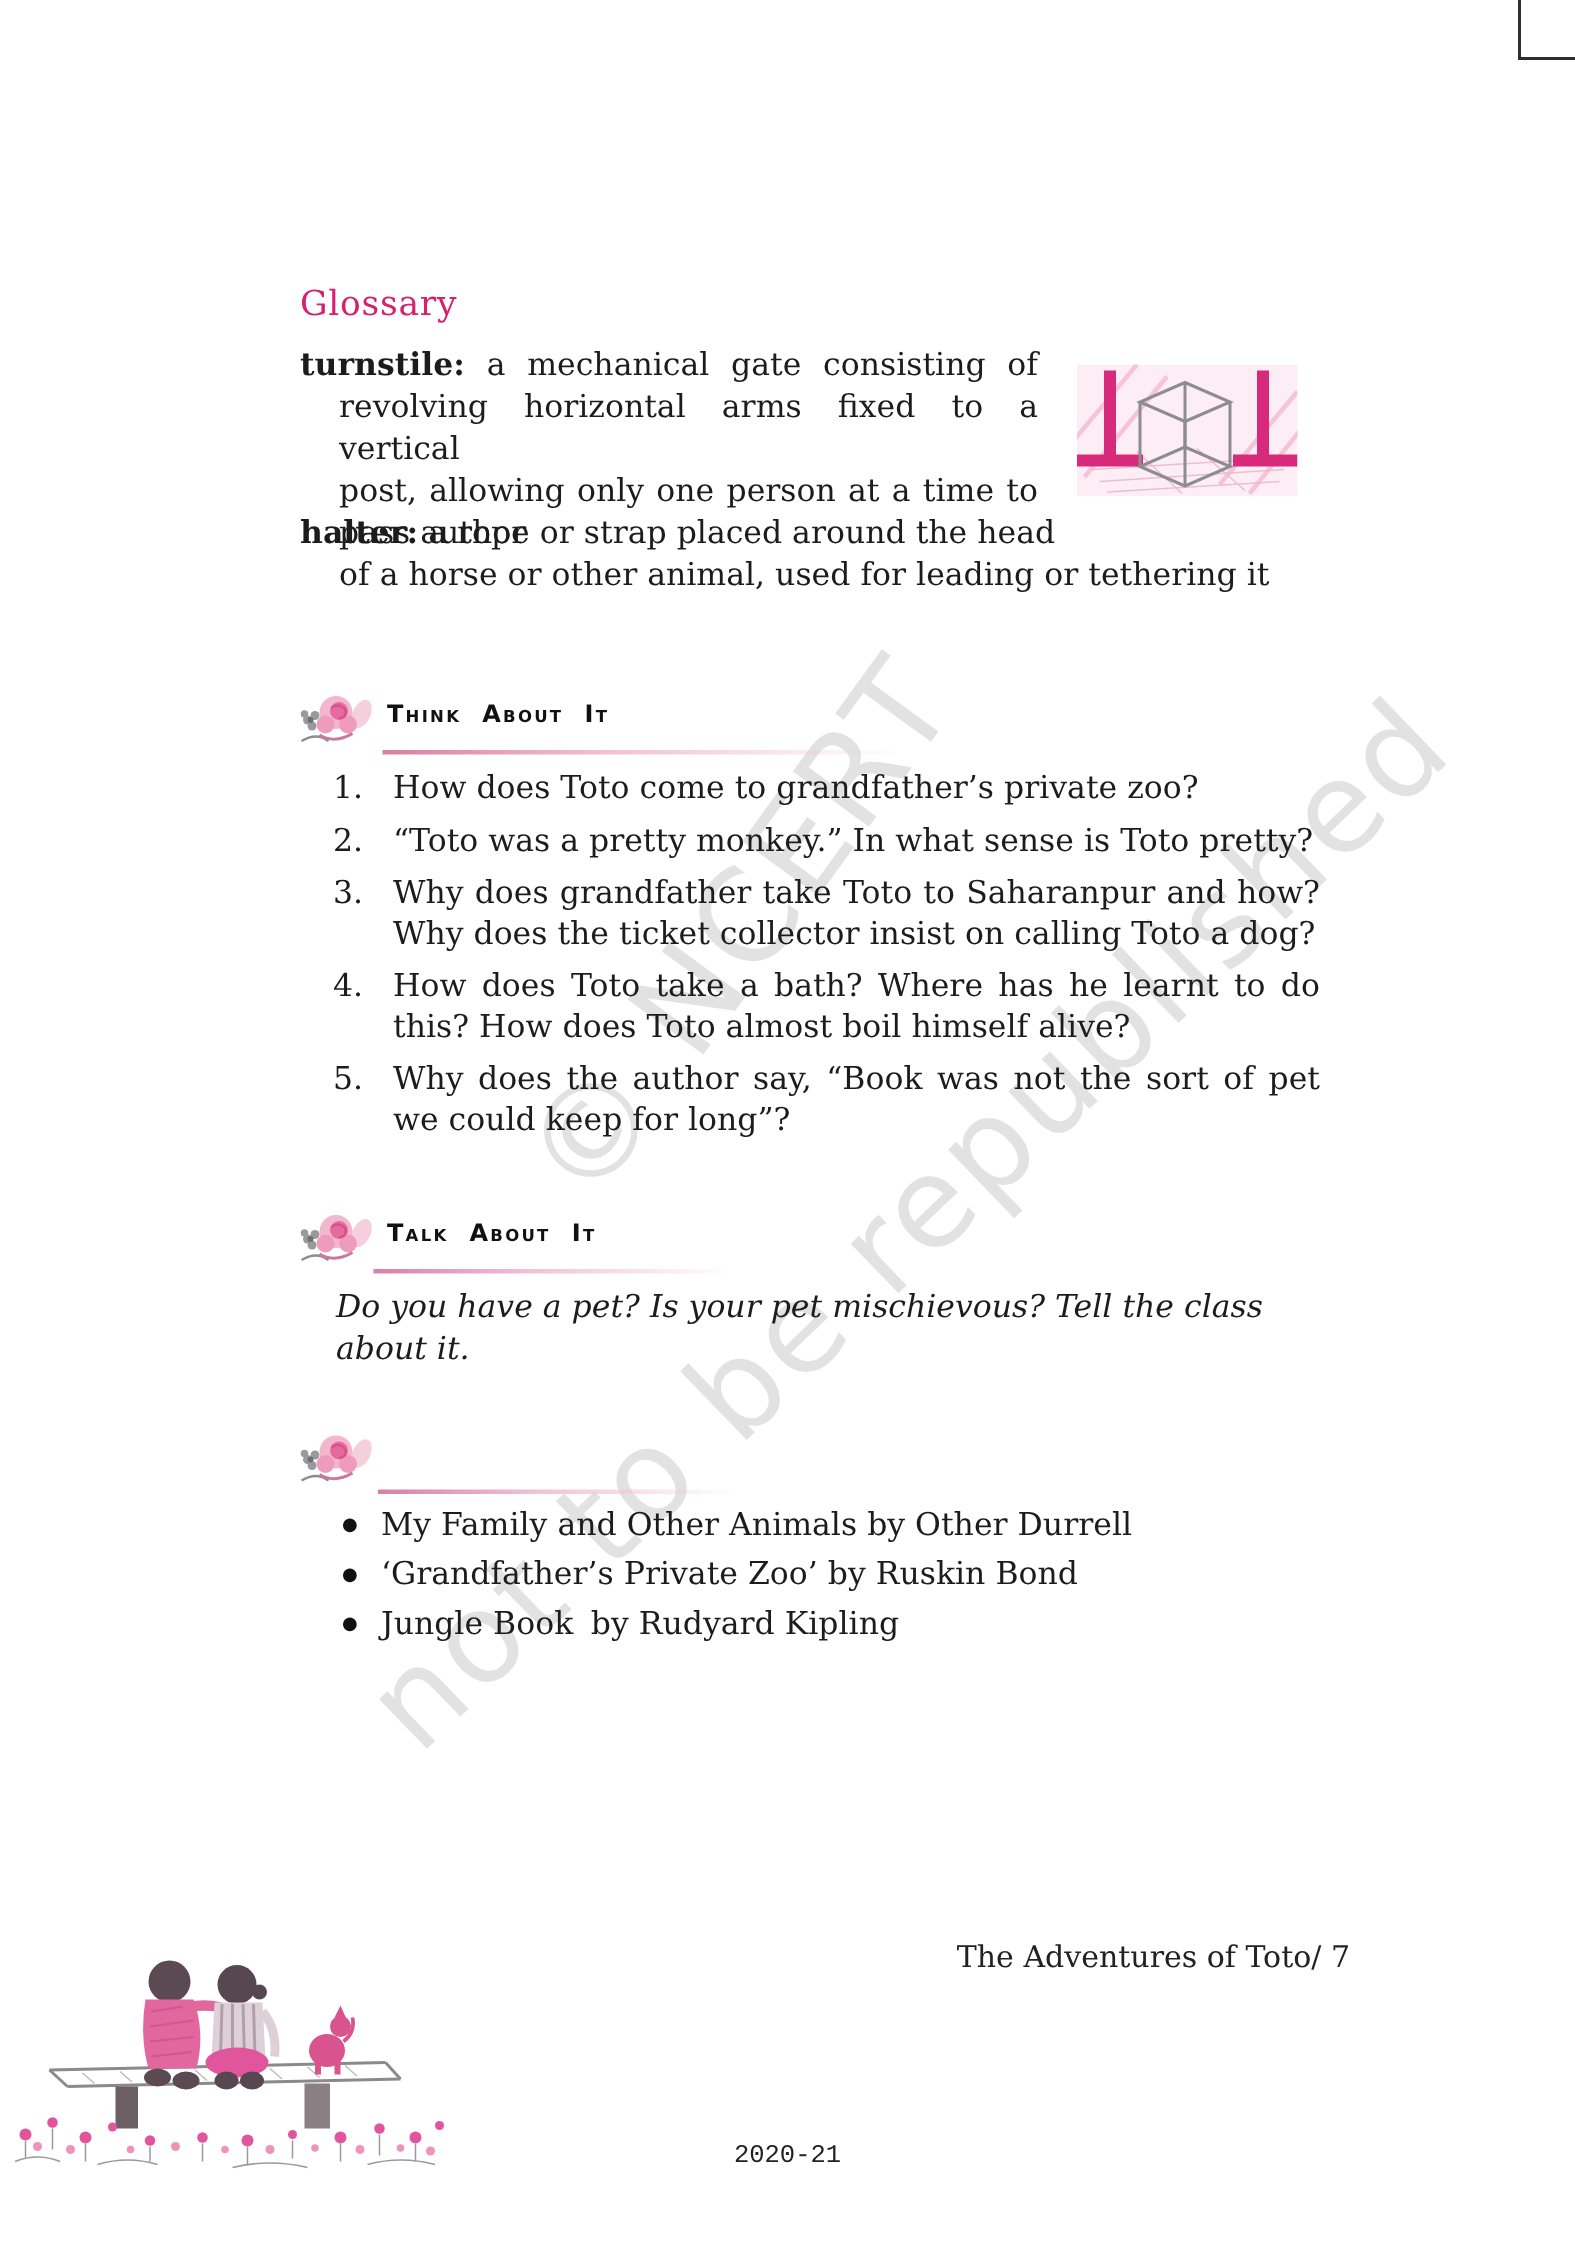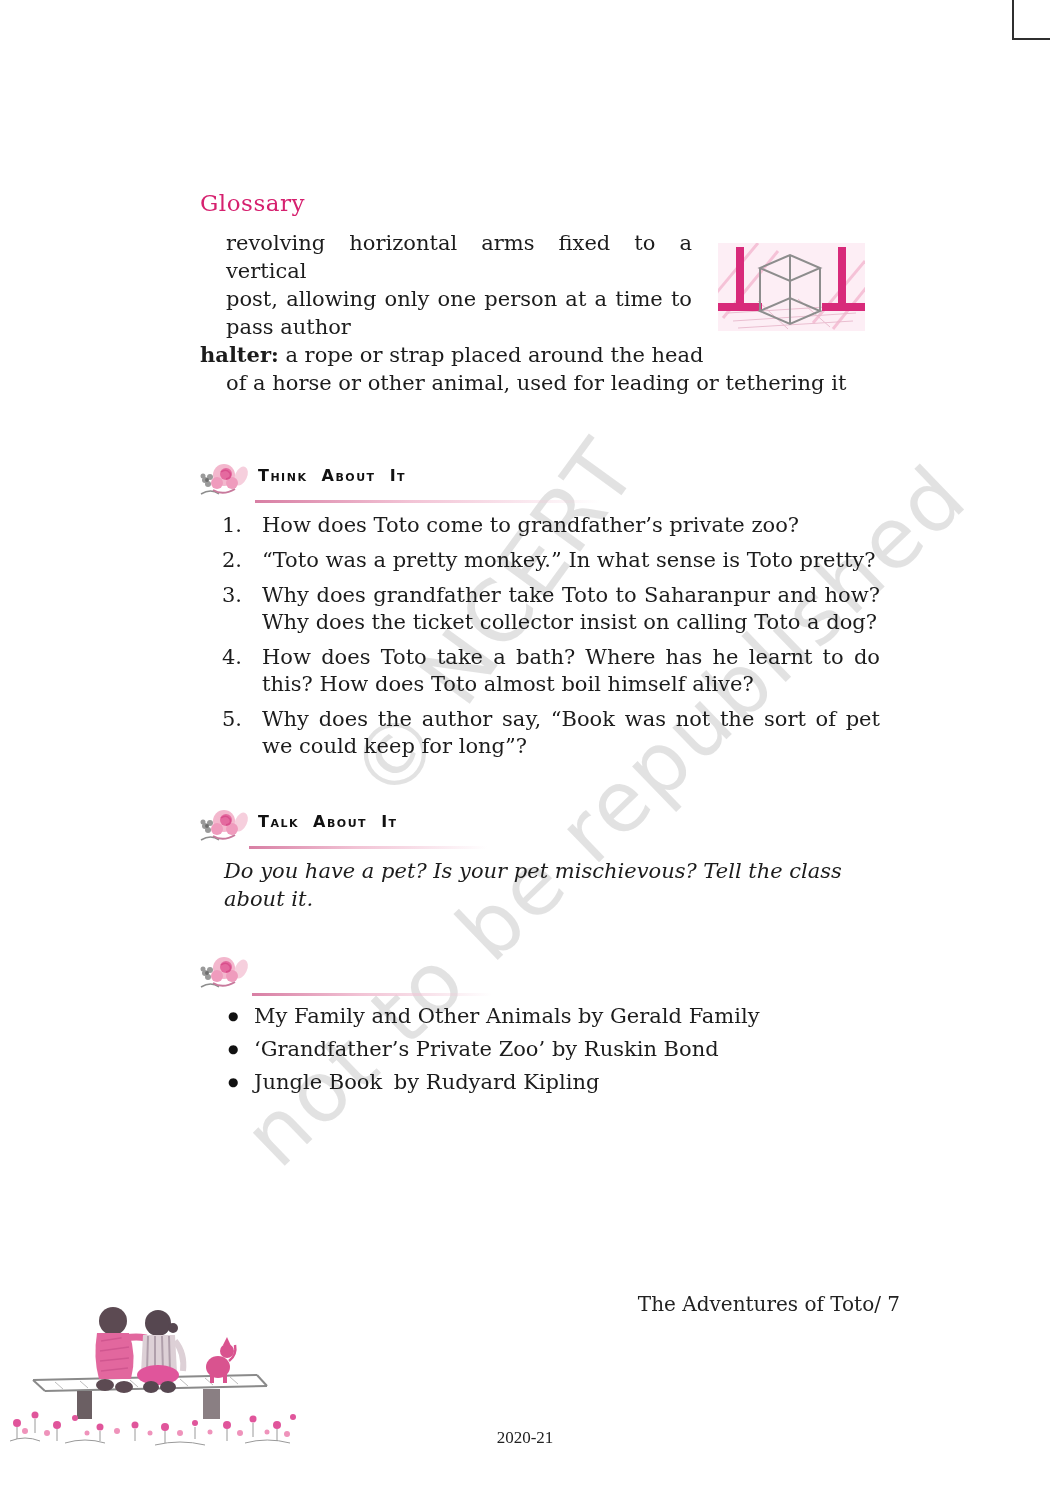--- a/index.html
+++ b/index.html
@@ -56,38 +56,39 @@
   .books{position:absolute;left:228px;top:1003px;width:660px;font-size:21px;line-height:26px;}
   .book{display:flex;margin-bottom:7px;}
   .book::before{content:"\25CF";flex:none;width:26px;font-size:12px;line-height:26px;color:#111;}
   .bt-italic{}
   .rest2{margin-left:5px;}
 
   
   .page-label{position:absolute;left:580px;top:1292px;width:320px;text-align:right;
               font-size:20px;color:#222;}
   .edition{position:absolute;left:0;top:1428px;width:1050px;text-align:center;
-           font-family:Liberation Serif, serif;font-size:17px;color:#222;}
+           font-family:Liberation Mono, monospace;font-size:17px;color:#222;}
   .bench{position:absolute;left:5px;top:1283px;width:300px;height:175px;}
 </style>
 </head>
 <body>
 
 <div class="page">
 
   <div class="corner-mark"></div>
 
   <div>
     <span class="wm wm1">© NCERT</span>
     <span class="wm wm2">not to be republished</span>
   </div>
 
   <h2 class="glossary-title content-z">Glossary</h2>
 
   <div class="gentry g-turnstile content-z">
+    <div class="gline jl"><b class="term">turnstile:</b> <span>a mechanical gate consisting of</span></div>
     <div class="gline jl ind">revolving horizontal arms fixed to a vertical</div>
     <div class="gline jl ind">post, allowing only one person at a time to</div>
     <div class="gline ind">pass author</div>
   </div>
 
   <div class="turnstile-img content-z">
     <svg width="147" height="88" viewBox="0 0 147 88">
       <rect x="0" y="0" width="147" height="88" fill="#fdeef5"></rect>
       <g stroke="#f4b8d0" stroke-width="3" opacity=".8">
         <line x1="-10" y1="60" x2="40" y2="0"></line>
@@ -215,21 +216,21 @@
         <circle cx="29" cy="14" r="6" fill="#e46a9f"></circle>
         <path d="M24,12 Q29,8 33,13 Q35,18 29,19" stroke="#d94f8c" fill="none" stroke-width="1.5"></path>
         <path d="M16,30 Q26,36 38,29" stroke="#c8799c" fill="none" stroke-width="2"></path>
       </svg>
     </span>
     <div class="sec-line"></div>
   </div>
 
   <div class="books content-z">
     <div class="book">
-        <span><span class="bt-italic">My Family and Other Animals</span><span> by Gerald Family</span></span>
+        <span><span class="bt-italic">My Family and Other Animals</span><span> by Other Durrell</span></span>
       </div>
     <div class="book">
         <span><span>‘Grandfather’s Private Zoo’</span><span> by Ruskin Bond</span></span>
       </div>
     <div class="book">
         <span><span class="bt-italic">Jungle Book</span><span class="rest2"> by Rudyard Kipling</span></span>
       </div>
   </div>
 
   <div class="page-label content-z">The Adventures of Toto/ 7</div>

